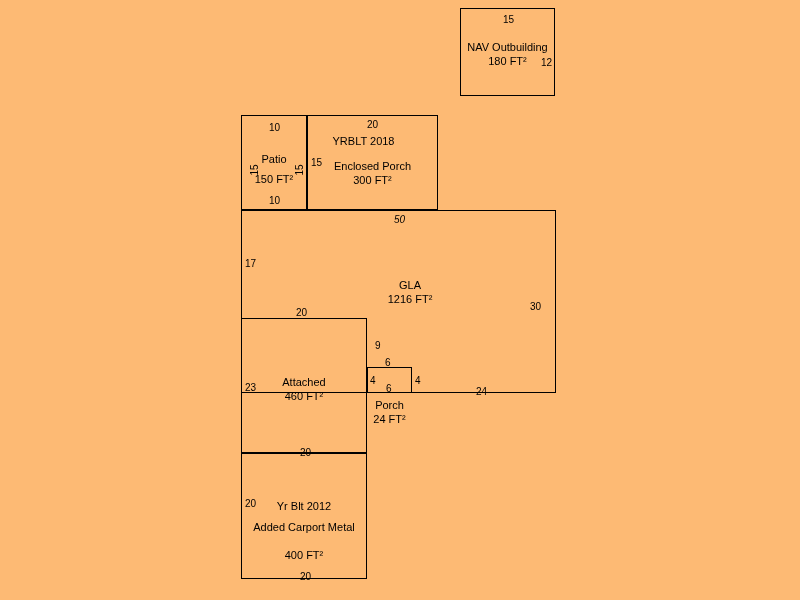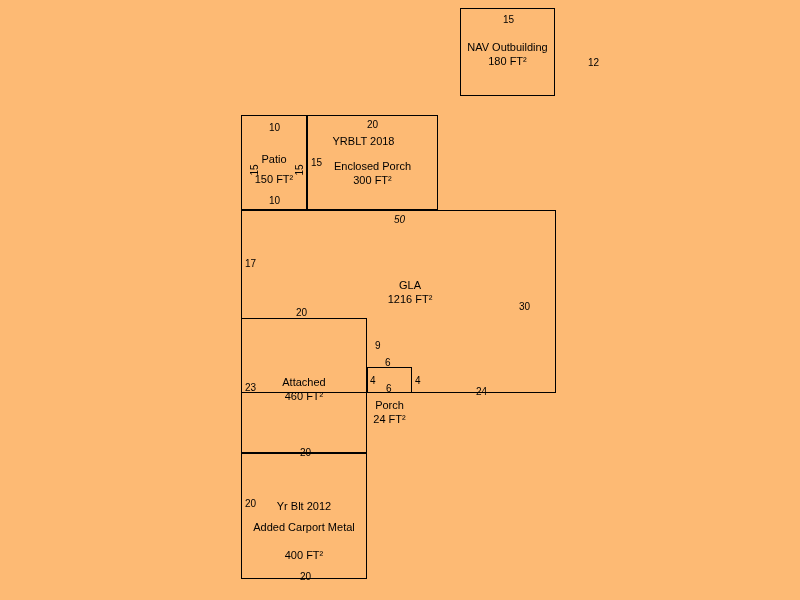--- a/index.html
+++ b/index.html
@@ -45,21 +45,21 @@
 </style>
 </head>
 <body>
 
 <div id="sketch">
 
   <div class="room" style="left:460px; top:8px; width:95px; height:88px;"></div>
   <div class="dim" style="left:503px; top:14px;">15</div>
   <div class="center-label" style="left:460px; top:40px; width:95px;">NAV Outbuilding</div>
   <div class="center-label" style="left:460px; top:54px; width:95px;">180 FT²</div>
-  <div class="dim" style="left:541px; top:57px;margin-left:47px;">12</div>
+  <div class="dim" style="left:541px; top:57px;">12</div>
 
   <div class="room" style="left:241px; top:115px; width:66px; height:95px;"></div>
   <div class="dim" style="left:269px; top:122px;">10</div>
   <div class="dim vert" style="left:249px; top:164px;">15</div>
   <div class="dim vert" style="left:294px; top:164px;">15</div>
   <div class="center-label" style="left:241px; top:152px; width:66px;">Patio</div>
   <div class="center-label" style="left:241px; top:172px; width:66px;">150 FT²</div>
   <div class="dim" style="left:269px; top:195px;">10</div>
 
   <div class="room" style="left:307px; top:115px; width:131px; height:95px;"></div>
@@ -67,21 +67,21 @@
   <div class="center-label" style="left:307px; top:134px; width:113px;">YRBLT 2018</div>
   <div class="dim" style="left:311px; top:157px;">15</div>
   <div class="center-label" style="left:307px; top:159px; width:131px;">Enclosed Porch</div>
   <div class="center-label" style="left:307px; top:173px; width:131px;">300 FT²</div>
 
   <div class="room" style="left:241px; top:210px; width:315px; height:183px;"></div>
   <div class="dim" style="left:394px; top:214px;font-style:italic;">50</div>
   <div class="dim" style="left:245px; top:258px;">17</div>
   <div class="center-label" style="left:330px; top:278px; width:160px;">GLA</div>
   <div class="center-label" style="left:330px; top:292px; width:160px;">1216 FT²</div>
-  <div class="dim" style="left:519px; top:301px;">30</div>
+  <div class="dim" style="left:530px; top:301px;">30</div>
   <div class="dim" style="left:296px; top:307px;">20</div>
   <div class="dim" style="left:375px; top:340px;">9</div>
   <div class="dim" style="left:476px; top:386px;">24</div>
 
   <div class="room" style="left:241px; top:318px; width:126px; height:135px;"></div>
   <div class="dim" style="left:245px; top:382px;">23</div>
   <div class="center-label" style="left:241px; top:375px; width:126px;">Attached</div>
   <div class="center-label" style="left:241px; top:389px; width:126px;">460 FT²</div>
   <div class="dim" style="left:300px; top:447px;">20</div>
 

